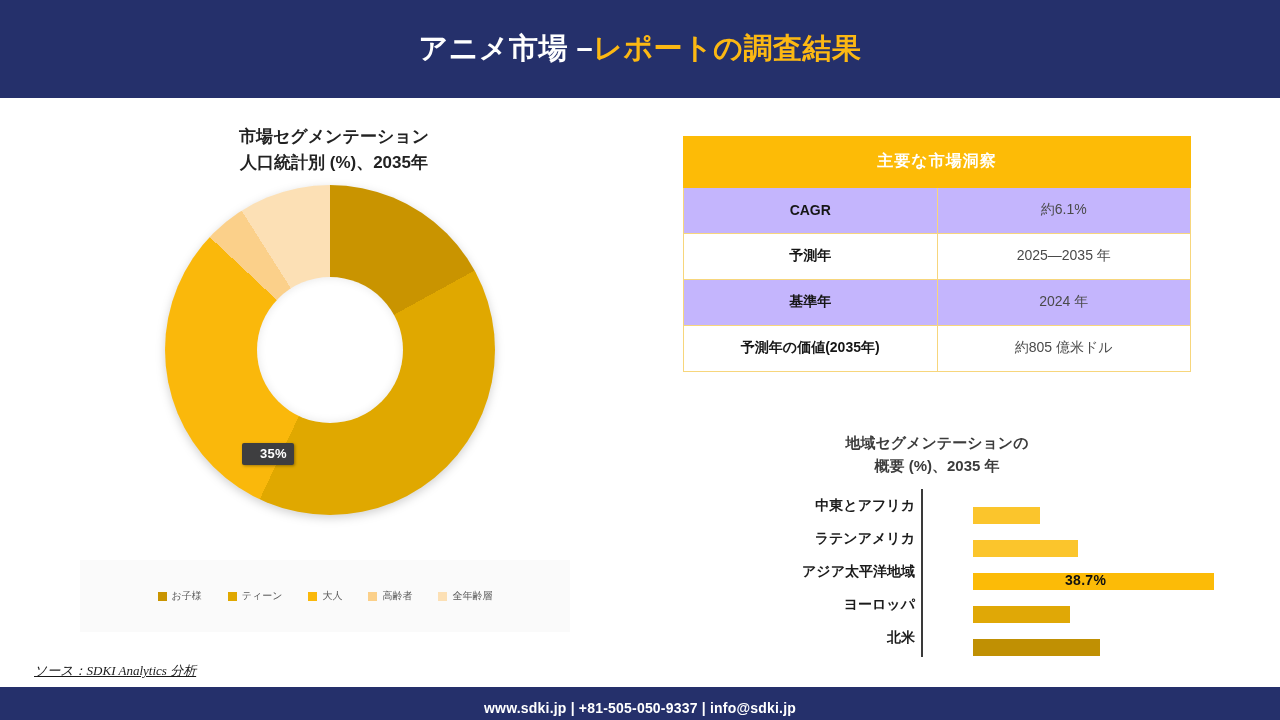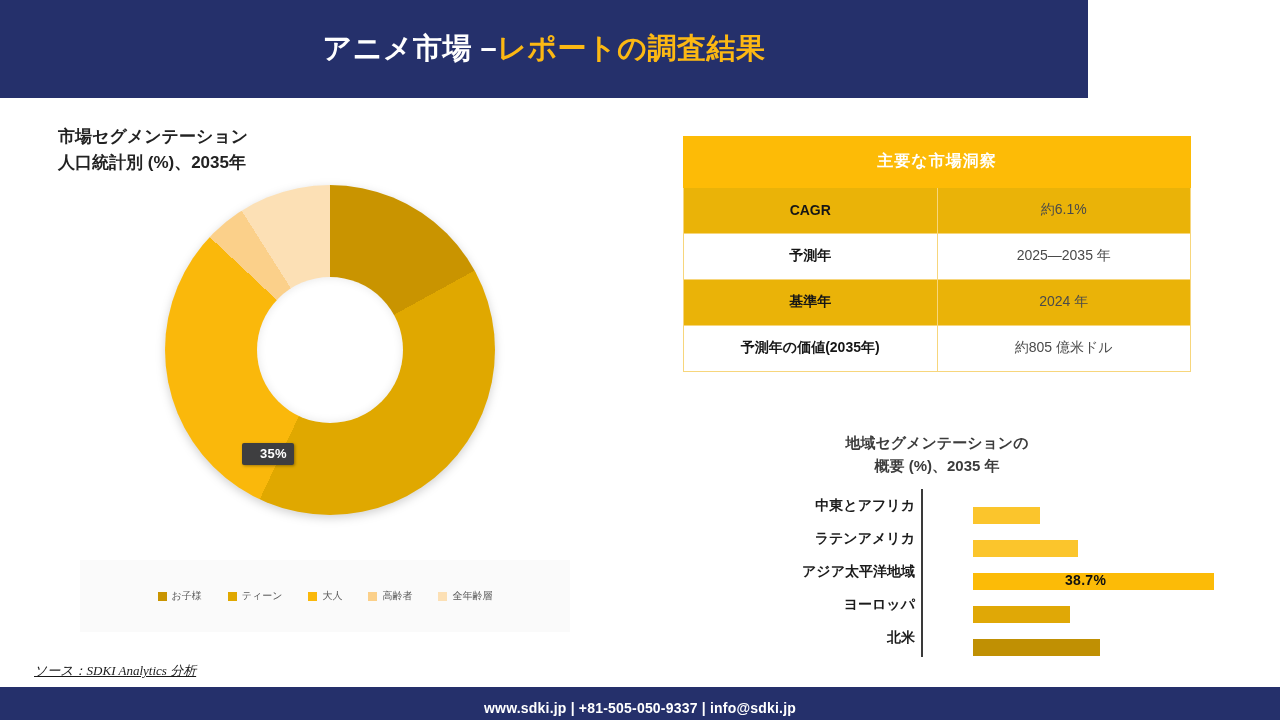--- a/index.html
+++ b/index.html
@@ -13,21 +13,21 @@
     font-family: "Liberation Sans", "DejaVu Sans", sans-serif;
     overflow: hidden;
     position: relative;
   }
 
   
   .header-bar {
     position: absolute;
     left: 0;
     top: 0;
-    width: 1088px;
+    width: 1280px;
     height: 98px;
     background: #25306b;
     display: flex;
     align-items: center;
     justify-content: center;
   }
   .header-title {
     font-size: 29px;
     font-weight: bold;
     letter-spacing: 0.5px;
@@ -38,21 +38,21 @@
 
   
   .left-panel {
     position: absolute;
     left: 30px;
     top: 112px;
     width: 580px;
     height: 540px;
   }
   .donut-title {
-    text-align: left;
+    text-align: center;
     font-size: 17px;
     font-weight: bold;
     color: #222222;
     line-height: 1.55;
     margin: 12px 0 0 0;
     padding-left: 28px;
   }
   .donut-wrap {
     position: relative;
     width: 330px;
@@ -162,21 +162,21 @@
     text-align: center;
     font-weight: bold;
     color: #161616;
   }
   .insight-table td.v {
     width: 50%;
     text-align: center;
     color: #4a4a4a;
     font-weight: normal;
   }
-  .insight-table tr.odd td { background: #eab308; }
+  .insight-table tr.odd td { background: #c4b5fd; }
   .insight-table tr.even td { background: #ffffff; }
 
   
   .bar-section {
     position: absolute;
     left: 683px;
     top: 430px;
     width: 508px;
     height: 250px;
   }

